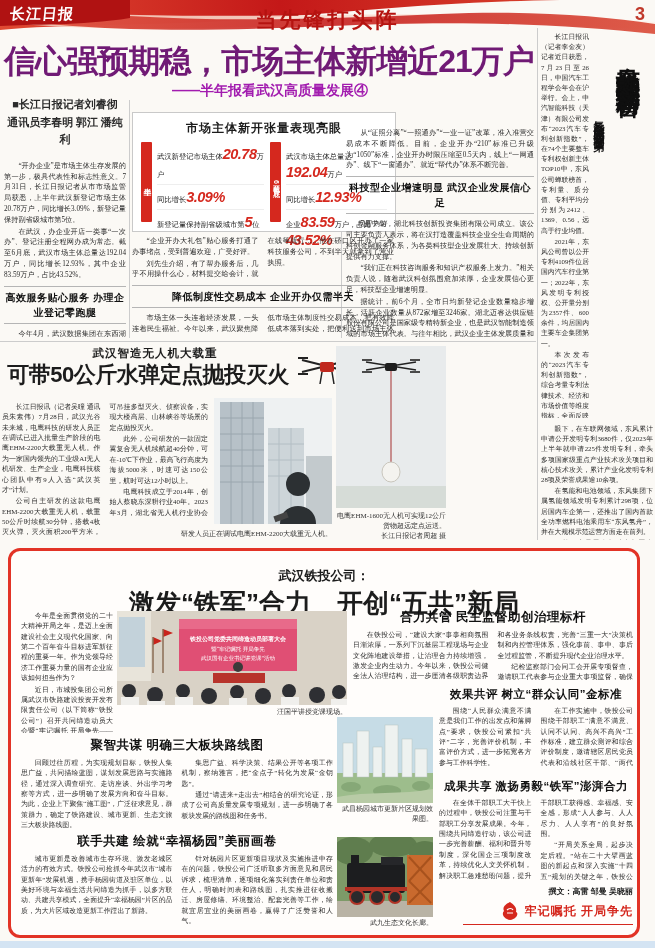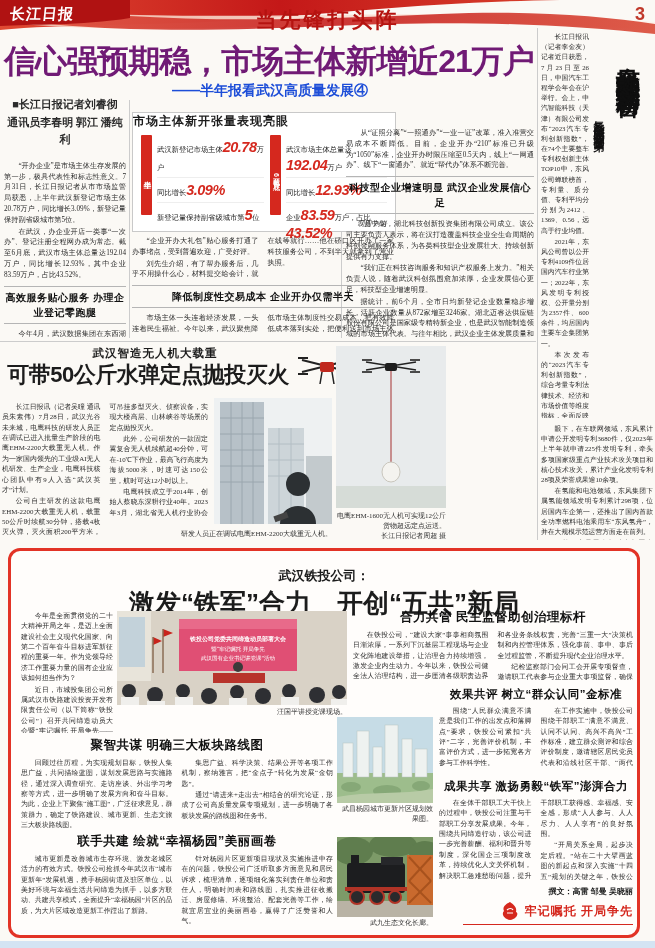--- a/index.html
+++ b/index.html
@@ -49,21 +49,21 @@
       <path d="M0,4 C160,30 420,2 655,22 L655,30 C420,12 160,40 0,22 Z" fill="url(#rg2)" opacity="0.9"></path>
       <path d="M0,2 C150,26 300,20 440,14 C530,10 600,16 655,24 L655,34 C560,24 460,20 330,26 C200,32 70,32 0,16 Z" fill="url(#rg)" opacity="0.85"></path>
       <path d="M0,0 H130 V18 C80,26 30,24 0,26 Z" fill="#b01212"></path>
     </svg>
     <div class="abs sans" style="left:10px;top:5px;font-size:15px;font-weight:bold;color:#fff;transform:skewX(-6deg);letter-spacing:1px;">长江日报</div>
     <div class="abs sans" style="left:0;right:0;top:6px;text-align:center;font-size:21px;font-weight:900;color:#b51310;letter-spacing:3px;">当先锋打头阵</div>
     <div class="abs sans" style="right:10px;top:4px;font-size:18px;font-weight:bold;color:#c0392b;">3</div>
   </div>
 
   <div class="abs sans" style="left:2px;top:40px;width:534px;text-align:center;font-size:32px;font-weight:900;letter-spacing:-1px;color:#701a75;">信心强预期稳，市场主体新增近21万户</div>
-  <div class="abs sans" style="left:20px;top:82px;width:500px;text-align:center;font-size:14px;font-weight:bold;color:#1d4ed8;">——半年报看武汉高质量发展④</div>
+  <div class="abs sans" style="left:20px;top:82px;width:500px;text-align:center;font-size:14px;font-weight:bold;color:#a21caf;">——半年报看武汉高质量发展④</div>
 
   <div class="abs vrule" style="left:129px;top:100px;height:238px;"></div>
   <div class="abs vrule" style="left:341px;top:128px;height:210px;"></div>
   <div class="abs vrule" style="left:537px;top:28px;height:512px;"></div>
   <div class="abs hrule" style="left:0;top:341px;width:536px;"></div>
 
   <div class="abs body-text" style="left:4px;top:96px;width:122px;height:242px;">
     <div class="byline">
       <div>■长江日报记者刘睿彻</div>
       <div>通讯员李春明 郭江 潘纯利</div>
@@ -72,21 +72,21 @@
         <p>“开办企业”是市场主体生存发展的第一步，极具代表性和标志性意义。7月31日，长江日报记者从市市场监管局获悉，上半年武汉新登记市场主体20.78万户，同比增长3.09%，新登记量保持副省级城市第5位。</p>
         <p>在武汉，办企业开店一类事“一次办”、登记注册全程网办成为常态。截至6月底，武汉市场主体总量达192.04万户，同比增长12.93%，其中企业83.59万户，占比43.52%。</p>
       </div>
     <div class="crosshead">高效服务贴心服务 办理企业登记零跑腿</div>
     <div>
         <p>今年4月，武汉数据集团在东西湖区落户成立。作为武汉市数字经济发展重要力量和数据运营平台公司，武汉数据集团依托注册专员和帮办贴心服务快速完成登记，全力打造“数字武汉”。</p>
       </div>
   </div>
 
   <div class="abs" style="left:132px;top:112px;width:262px;height:118px;background:#fff;border:1px solid #c9c9c9;">
-    <div class="sans" style="text-align:left;font-size:12px;font-weight:900;margin-top:0;letter-spacing:1px;">市场主体新开张量表现亮眼</div>
+    <div class="sans" style="text-align:center;font-size:12px;font-weight:900;margin-top:7px;letter-spacing:1px;">市场主体新开张量表现亮眼</div>
     <div style="display:flex;margin-top:5px;">
       <div style="display:flex;width:50%;padding-left:8px;box-sizing:border-box;">
         <div class="vertical sans" style="background:#d5281e;color:#fff;font-size:7.5px;font-weight:bold;width:11px;height:80px;text-align:center;border-radius:1px;">上半年</div>
         <div style="margin-left:5px;flex:1;">
           <div class="stat-row"><span class="stat-pre">武汉新登记市场主体</span><span class="big-num">20.78</span><span class="stat-pre">万户</span></div>
           <div class="stat-row"><span class="stat-pre">同比增长</span><span class="big-num">3.09%</span></div>
           <div class="stat-row"><span class="stat-pre">新登记量保持副省级城市第</span><span class="big-num">5</span><span class="stat-pre">位</span></div>
         </div>
       </div>
       <div style="display:flex;width:50%;padding:0 8px 0 6px;box-sizing:border-box;">

